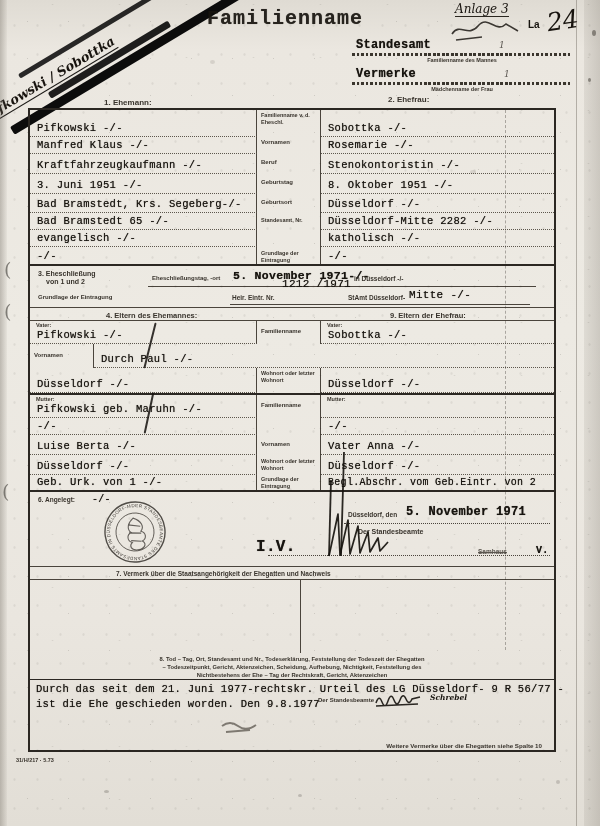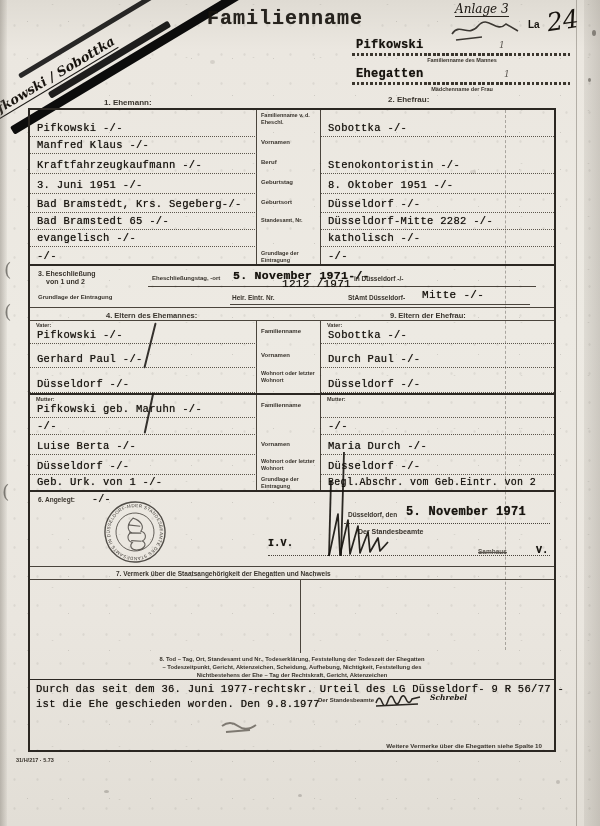--- a/index.html
+++ b/index.html
@@ -77,26 +77,26 @@
 
   <div class="abs t" style="left:205px;top:7px;width:160px;text-align:center;font-size:20px;font-weight:bold;letter-spacing:1px;opacity:.92;">Familienname</div>
 
   <div class="abs h" style="left:455px;top:2px;font-size:12px;border-bottom:1px solid #2a261f;padding-bottom:0;">Anlage 3</div>
   <svg class="abs" style="left:448px;top:16px;" width="80" height="26" viewBox="0 0 80 26">
     <path d="M4,18 C12,6 20,22 30,10 S48,18 58,8 L70,15 M8,24 L34,21" fill="none" stroke="#1c1914" stroke-width="1.6" opacity=".85"></path>
   </svg>
   <div class="abs p" style="left:528px;top:19px;font-size:10px;color:#17140f;">La</div>
   <div class="abs h" style="left:547px;top:6px;font-size:25px;transform:rotate(-8deg);">24</div>
 
-  <div class="abs t" style="left:356px;top:38px;font-size:12px;font-weight:bold;">Pifkowski</div>
+  <div class="abs t" style="left:356px;top:38px;font-size:12px;font-weight:bold;">Standesamt</div>
   <div class="abs dline" style="left:352px;top:53px;width:220px;"></div>
   <div class="abs p" style="left:352px;top:57px;width:220px;text-align:center;font-size:5.5px;">Familienname des Mannes</div>
   <div class="abs h" style="left:499px;top:40px;font-size:9px;opacity:.7;">1</div>
 
-  <div class="abs t" style="left:356px;top:67px;font-size:12px;font-weight:bold;">Ehegatten</div>
+  <div class="abs t" style="left:356px;top:67px;font-size:12px;font-weight:bold;">Vermerke</div>
   <div class="abs dline" style="left:352px;top:82px;width:220px;"></div>
   <div class="abs p" style="left:352px;top:86px;width:220px;text-align:center;font-size:5.5px;">Mädchenname der Frau</div>
   <div class="abs h" style="left:504px;top:69px;font-size:9px;opacity:.7;">1</div>
 
   <div class="abs p" style="left:104px;top:98px;font-size:8px;">1. Ehemann:</div>
   <div class="abs p" style="left:388px;top:95px;font-size:8px;">2. Ehefrau:</div>
 
   <div class="mainbox">
 
     <div>
@@ -107,20 +107,23 @@
         <div class="cm" style="font-size:5.5px">Familienname v. d. Eheschl.</div>
         <div class="cr">
             <span class="val">Sobottka -/-</span>
           </div>
       </div>
       <div class="row u" style="height:17px">
         <div class="cl">
             <span class="val">Manfred Klaus -/-</span>
           </div>
         <div class="cm">Vornamen</div>
+        <div class="cr">
+            <span class="val">Rosemarie -/-</span>
+          </div>
       </div>
       <div class="row u" style="height:20px">
         <div class="cl">
             <span class="val">Kraftfahrzeugkaufmann -/-</span>
           </div>
         <div class="cm" style="padding-top:5px">Beruf</div>
         <div class="cr">
             <span class="val">Stenokontoristin -/-</span>
           </div>
       </div>
@@ -175,21 +178,21 @@
       <div class="abs p" style="left:8px;top:4px;font-size:7px;">3. Eheschließung</div>
       <div class="abs p" style="left:16px;top:12px;font-size:7px;">von 1 und 2</div>
       <div class="abs p" style="left:8px;top:28px;font-size:6px;">Grundlage der Eintragung</div>
       <div class="abs p" style="left:122px;top:9px;font-size:6px;">Eheschließungstag, -ort</div>
       <div class="abs t" style="left:203px;top:3px;font-size:11.5px;font-weight:bold;">5. November 1971-/-</div>
       <div class="abs p" style="left:324px;top:9px;font-size:6.5px;">in Düsseldorf -/-</div>
       <div class="abs thinline" style="left:118px;top:20px;width:388px;"></div>
       <div class="abs p" style="left:202px;top:28px;font-size:6.5px;">Heir. Eintr. Nr.</div>
       <div class="abs t" style="left:252px;top:12px;font-size:11px;">1212 /1971</div>
       <div class="abs p" style="left:318px;top:28px;font-size:6.5px;">StAmt Düsseldorf-</div>
-      <div class="abs t" style="left:392px;top:23px;font-size:11px;">Mitte  -/-</div>
+      <div class="abs t" style="left:379px;top:23px;font-size:11px;">Mitte  -/-</div>
       <div class="abs thinline" style="left:200px;top:38px;width:300px;"></div>
     </div>
 
     <div class="sph">
       <div class="abs p" style="left:76px;top:3px;font-size:7.5px;">4. Eltern des Ehemannes:</div>
       <div class="abs p" style="left:360px;top:3px;font-size:7.5px;">9. Eltern der Ehefrau:</div>
     </div>
 
     <div style="border-top:1px solid var(--bd)">
       <div class="row u" style="height:23px">
@@ -197,23 +200,20 @@
           <span class="tag">Vater:</span>
           <span class="val">Pifkowski -/-</span>
           </div>
         <div class="cm" style="padding-top:7px">Familienname</div>
         <div class="cr">
           <span class="tag">Vater:</span>
           <span class="val">Sobottka -/-</span>
           </div>
       </div>
       <div class="row u" style="height:24px">
-        <div class="cl">
-            <span class="val">Gerhard Paul -/-</span>
-          </div>
         <div class="cm" style="padding-top:8px">Vornamen</div>
         <div class="cr">
             <span class="val">Durch Paul -/-</span>
           </div>
       </div>
       <div class="row u" style="height:25px">
         <div class="cl">
             <span class="val">Düsseldorf -/-</span>
           </div>
         <div class="cm" style="font-size:5.5px;padding-top:2px">Wohnort oder letzter Wohnort</div>
@@ -242,21 +242,21 @@
         <div class="cr">
             <span class="val">-/-</span>
           </div>
       </div>
       <div class="row u" style="height:20px">
         <div class="cl">
             <span class="val">Luise Berta -/-</span>
           </div>
         <div class="cm" style="padding-top:6px">Vornamen</div>
         <div class="cr">
-            <span class="val">Maria Durch -/-</span>
+            <span class="val">Vater Anna -/-</span>
           </div>
       </div>
       <div class="row u" style="height:20px">
         <div class="cl">
             <span class="val">Düsseldorf -/-</span>
           </div>
         <div class="cm" style="font-size:5.5px;padding-top:3px">Wohnort oder letzter Wohnort</div>
         <div class="cr">
             <span class="val">Düsseldorf -/-</span>
           </div>
@@ -281,21 +281,21 @@
             <path id="ringPath" d="M 39,9 A 25,25 0 1 1 38.9,9"></path>
           </defs>
         <circle cx="39" cy="34" r="30" fill="none" stroke="#2b2722" stroke-width="1.4" opacity=".8"></circle>
         <circle cx="39" cy="34" r="19" fill="none" stroke="#2b2722" stroke-width=".9" opacity=".75"></circle>
         <text font-size="4.6" font-family="Liberation Sans, DejaVu Sans, sans-serif" fill="#2b2722" letter-spacing=".3" opacity=".85">
           <textPath href="#ringPath">DER STANDESBEAMTE DES STANDESAMTS IN DÜSSELDORF-MITTE</textPath>
         </text>
         <path d="M39,20 c-6,4 -8,10 -4,14 c-5,2 -5,8 0,10 c-4,3 -2,7 3,8 l4,0 c5,-1 7,-5 3,-8 c5,-2 5,-8 0,-10 c4,-4 2,-10 -6,-14 z M33,26 l12,3 M33,34 l12,2 M34,42 l10,2" fill="none" stroke="#2b2722" stroke-width="1.1" opacity=".7"></path>
       </svg>
 
-      <div class="abs t" style="left:238px;top:46px;font-size:10px;font-weight:bold;">I.V.</div>
+      <div class="abs t" style="left:226px;top:46px;font-size:16px;font-weight:bold;">I.V.</div>
       <div class="abs p" style="left:318px;top:19px;font-size:6.5px;">Düsseldorf, den</div>
       <div class="abs t" style="left:376px;top:13px;font-size:12px;font-weight:bold;">5. November 1971</div>
       <div class="abs dotline" style="left:314px;top:31px;width:206px;"></div>
       <div class="abs p" style="left:328px;top:36px;font-size:7px;">Der Standesbeamte</div>
       <div class="abs dotline" style="left:238px;top:63px;width:282px;"></div>
       <div class="abs p" style="left:448px;top:56px;font-size:6.5px;text-decoration:line-through;opacity:.8;">Samhaus</div>
       <div class="abs t" style="left:506px;top:53px;font-size:10px;font-weight:bold;">V.</div>
     </div>
 
     <div class="s7h">
@@ -306,21 +306,21 @@
       <div class="abs" style="left:270px;top:0;bottom:0;width:1px;background:var(--bd);"></div>
     </div>
 
     <div class="s8h">
       <div>8. Tod – Tag, Ort, Standesamt und Nr., Todeserklärung, Feststellung der Todeszeit der Ehegatten</div>
       <div>– Todeszeitpunkt, Gericht, Aktenzeichen, Scheidung, Aufhebung, Nichtigkeit, Feststellung des</div>
       <div>Nichtbestehens der Ehe – Tag der Rechtskraft, Gericht, Aktenzeichen</div>
     </div>
 
     <div class="s8b">
-      <div class="abs t" style="left:6px;top:3px;font-size:10.5px;">Durch das seit dem 36. Juni 1977-rechtskr. Urteil des LG Düsseldorf- 9 R 56/77 -</div>
+      <div class="abs t" style="left:6px;top:3px;font-size:10.5px;">Durch das seit dem 21. Juni 1977-rechtskr. Urteil des LG Düsseldorf- 9 R 56/77 -</div>
       <div class="abs t" style="left:6px;top:18px;font-size:10.5px;">ist die Ehe geschieden worden. Den 9.8.1977</div>
       <div class="abs p" style="left:288px;top:17px;font-size:6px;">Der Standesbeamte</div>
       <svg class="abs" style="left:344px;top:11px;" width="50" height="18" viewBox="0 0 50 18">
         <path d="M2,12 Q5,3 8,11 T14,10 T20,9 T26,9 T32,8 T38,8 L46,6 M2,15 L44,13" fill="none" stroke="#15120d" stroke-width="1.5" opacity=".9"></path>
       </svg>
       <div class="abs h" style="left:400px;top:13px;font-size:7.5px;font-weight:bold;">Schrebel</div>
       <svg class="abs" style="left:190px;top:38px;opacity:.55;" width="44" height="18" viewBox="0 0 44 18">
         <path d="M2,8 Q10,2 18,8 T36,7 M6,14 L30,12" fill="none" stroke="#2a251d" stroke-width="2"></path>
       </svg>
       <div class="abs p" style="right:12px;top:62px;font-size:6.2px;">Weitere Vermerke über die Ehegatten siehe Spalte 10</div>

